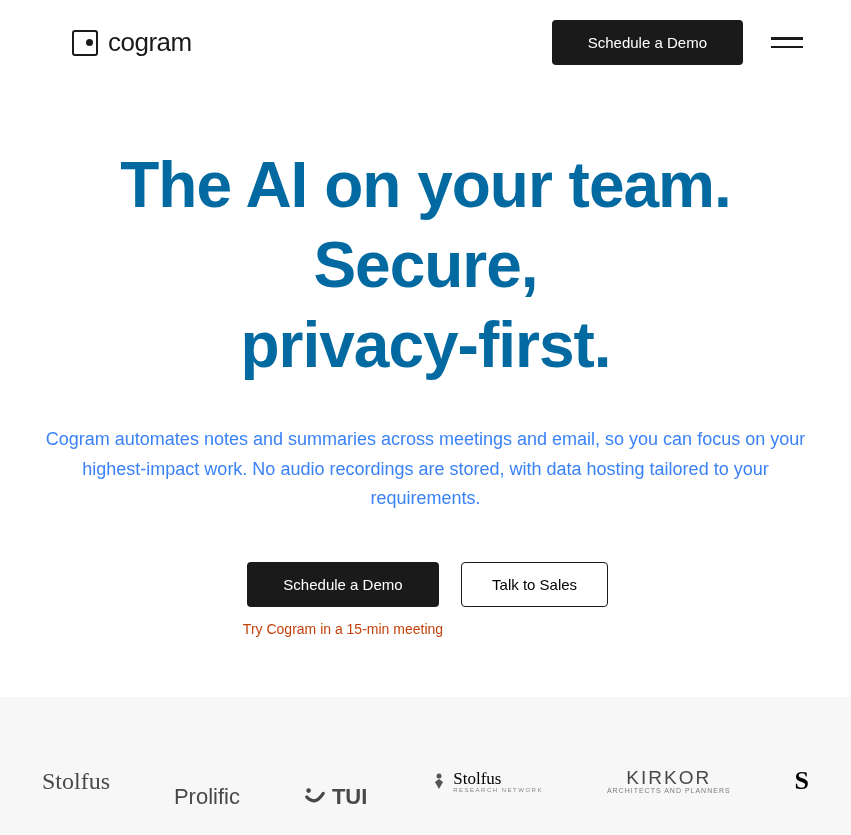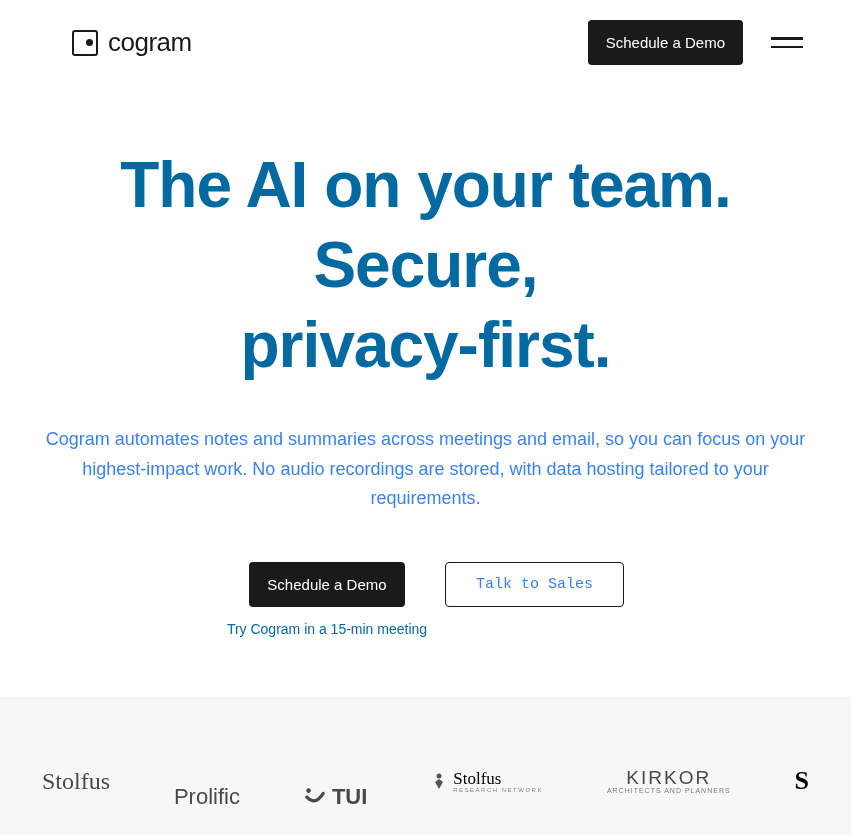--- a/index.html
+++ b/index.html
@@ -54,37 +54,36 @@
     }
     .header-right {
       display: flex;
       align-items: center;
       gap: 24px;
     }
     .btn {
       display: inline-flex;
       align-items: center;
       justify-content: center;
-      padding: 14px 18px;
+      padding: 14px 36px;
       font-size: 15px;
       font-weight: 500;
       border-radius: 4px;
       cursor: pointer;
       border: none;
     }
     .btn-primary {
       background: #1a1a1a;
       color: #ffffff;
     }
     .btn-outline {
       background: transparent;
-      color: #3b82f6;
+      color: #000000;
       border: 1.5px solid #1a1a1a;
       padding: 13px 30px;
-      font-family: Liberation Mono, monospace;
     }
     .hamburger {
       display: flex;
       flex-direction: column;
       gap: 6px;
       cursor: pointer;
       padding: 4px;
     }
     .hamburger span {
       width: 32px;
@@ -116,21 +115,21 @@
       justify-content: center;
       align-items: flex-start;
     }
     .cta-col {
       display: flex;
       flex-direction: column;
       align-items: center;
     }
     .cta-helper {
       font-size: 14px;
-      color: #0369a1;
+      color: #c2410c;
       margin-top: 14px;
     }
     .logos-strip {
       background: #f7f7f7;
       margin-top: 60px;
       padding: 55px 0 20px 0;
     }
     .logos-row {
       display: flex;
       align-items: center;

